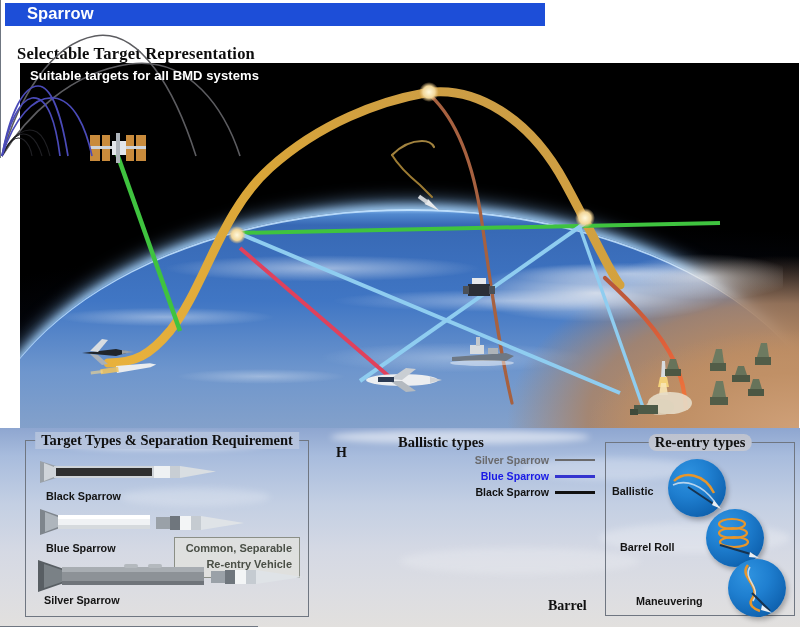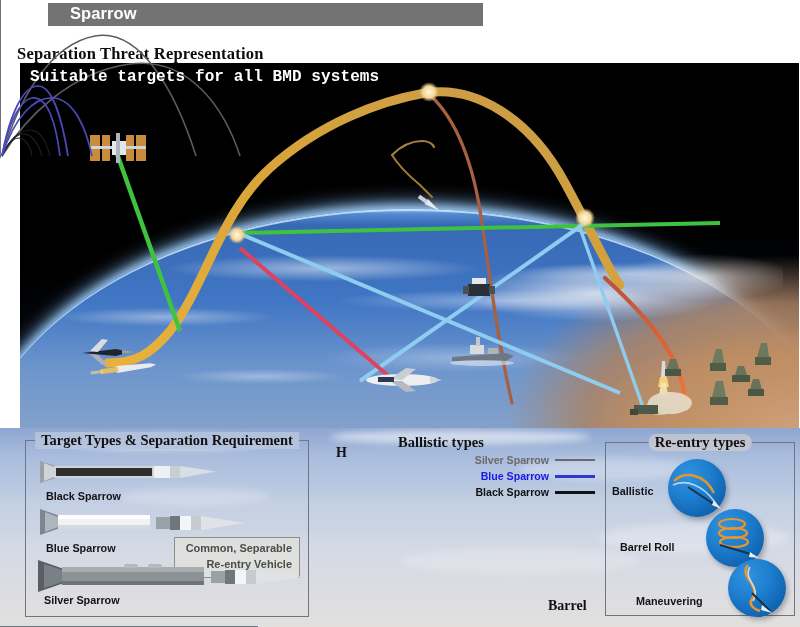--- a/index.html
+++ b/index.html
@@ -6,23 +6,22 @@
   html,body{margin:0;padding:0;background:#ffffff;}
   body{
     font-family:"Liberation Sans", sans-serif;
     width:800px;height:627px;overflow:hidden;position:relative;
     -webkit-font-smoothing:antialiased;
   }
   #page{position:relative;width:800px;height:627px;overflow:hidden;background:#fff;}
 
   
   .titlebar{
-    position:absolute;left:5px;top:3px;width:435px;height:23px;
-    background:#737373;
-    margin-left:43px;
+    position:absolute;left:5px;top:3px;width:540px;height:23px;
+    background:#1d4ed8;
   }
   .titlebar .t{
     position:absolute;left:22px;top:1px;
     font-size:16.5px;font-weight:bold;color:#ffffff;
     letter-spacing:.1px;font-family:"Liberation Sans",sans-serif;
   }
 
   
   .section-title{
     position:absolute;left:17px;top:44px;
@@ -30,22 +29,22 @@
     font-family:"Liberation Serif", serif;letter-spacing:.2px;
   }
 
   
   .scene{
     position:absolute;left:20px;top:63px;width:779px;height:365px;
     overflow:hidden;background:#000;
   }
   .scene-caption{
     position:absolute;left:10px;top:5px;z-index:40;
-    font-size:16px;font-weight:bold;color:#ffffff;
-    font-family:Liberation Mono, monospace;letter-spacing:.1px;
+    font-size:13px;font-weight:bold;color:#ffffff;
+    font-family:Liberation Sans, sans-serif;letter-spacing:.1px;
   }
   
   .space{position:absolute;inset:0;background:
      radial-gradient(ellipse 120% 60% at 75% 105%, #2b62a8 0%, #123055 40%, #04070f 72%, #000 100%),
      #000;}
   
   .limb{
     position:absolute;left:-6%;top:40%;width:112%;height:74%;
     border-radius:50% 50% 0 0 / 100% 100% 0 0;
     background:
@@ -153,21 +152,21 @@
 </style>
 </head>
 <body>
 
 <div id="page">
 
   <div class="titlebar">
     <div class="t">Sparrow</div>
   </div>
 
-  <div class="section-title">Separation Threat Representation</div>
+  <div class="section-title">Selectable Target Representation</div>
 
   <div class="scene">
     <div class="space"></div>
     <div class="limb"></div>
     <div class="clouds"></div>
     <div class="limb-edge"></div>
     <div class="land"></div>
     <div class="land2"></div>
     <div class="landcloud"></div>
 

